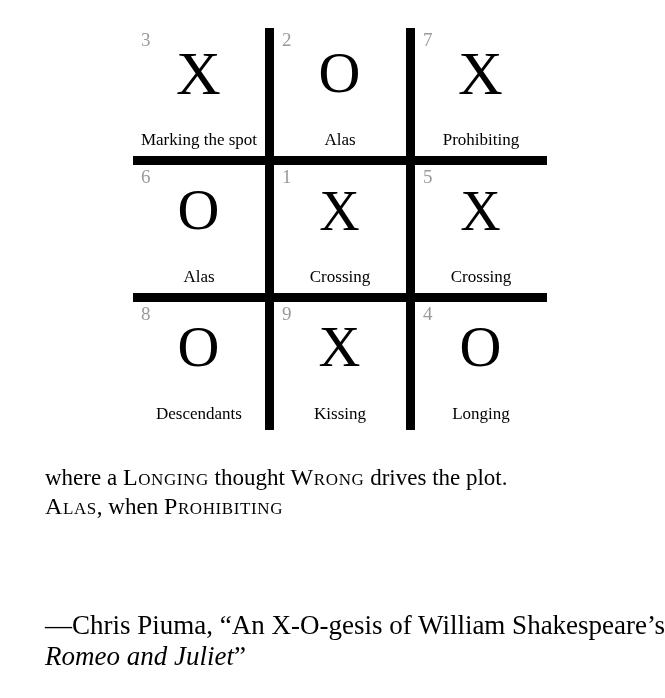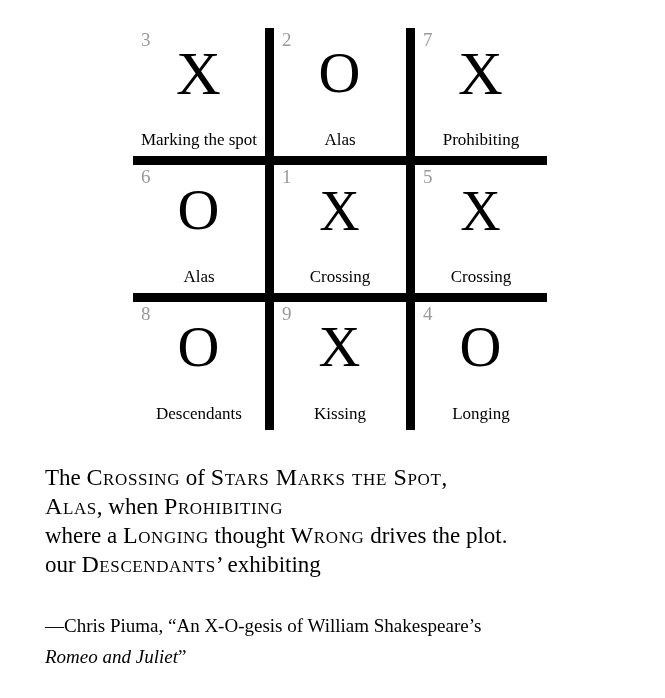--- a/index.html
+++ b/index.html
@@ -110,21 +110,21 @@
     font-size: 24px;
   }
   #attribution {
     position: absolute;
     left: 45px;
     top: 610px;
     width: 590px;
   }
   .attr-line {
     font-family: "Liberation Serif", serif;
-    font-size: 19px;
+    font-size: 27px;
     line-height: 31px;
     white-space: nowrap;
   }
   .attr-italic { font-style: italic; }
 </style>
 </head>
 <body>
 
 <div id="grid-wrap">
   <table class="grid">
@@ -196,21 +196,19 @@
           <span class="cell-mark">O</span>
           <span class="cell-label">Longing</span>
         </div>
       </td>
     </tr>
   </tbody>
     </table>
 </div>
 
 <div id="poem">
-    <div class="poem-line"><span>The </span><span class="sc">Crossing</span><span> of </span><span class="sc">Stars Marks the Spot</span><span>,</span></div>
+    <div class="poem-line"><span>where a </span><span class="sc">Longing</span><span> thought </span><span class="sc">Wrong</span><span> drives the plot.</span></div>
     <div class="poem-line"><span class="sc">Alas</span><span>, when </span><span class="sc">Prohibiting</span></div>
-    <div class="poem-line"><span>where a </span><span class="sc">Longing</span><span> thought </span><span class="sc">Wrong</span><span> drives the plot.</span></div>
-    <div class="poem-line"><span>our </span><span class="sc">Descendants</span><span>’ exhibiting</span></div>
   </div>
 <div id="attribution">
     <div class="attr-line"><span>—Chris Piuma, “An X-O-gesis of William Shakespeare’s</span></div>
     <div class="attr-line"><span class="attr-italic">Romeo and Juliet</span><span>”</span></div>
   </div>
 
 </body></html>

